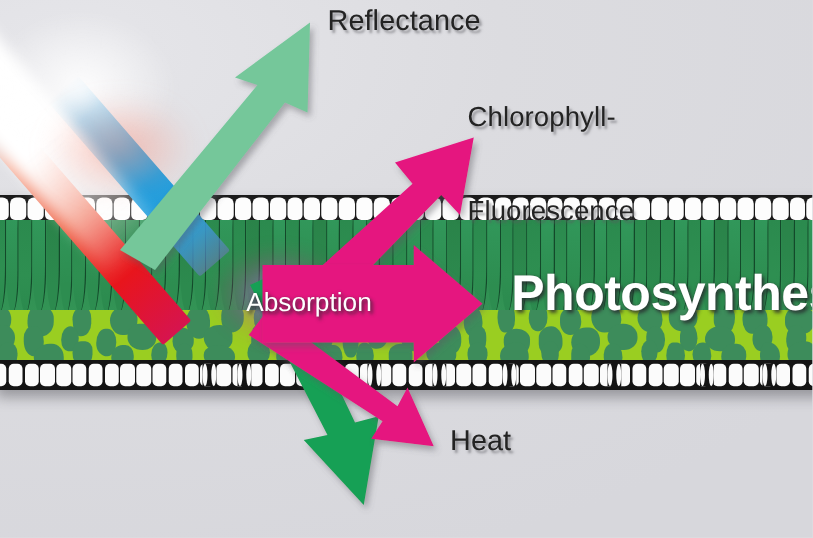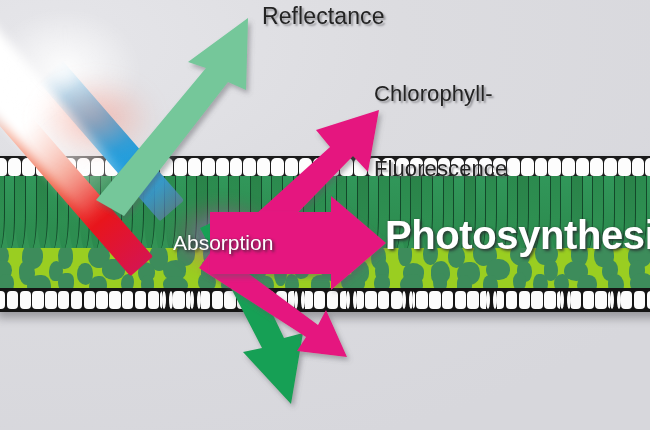--- a/index.html
+++ b/index.html
@@ -19,20 +19,21 @@
     position:absolute;
     color:#232323;
     white-space:pre;
     line-height:1.06;
     text-shadow:2px 2px 2px rgba(90,90,95,.55);
     letter-spacing:.1px;
   }
   .lbl-white{
     position:absolute;color:#ffffff;white-space:pre;line-height:1.02;
     text-shadow:2px 2px 3px rgba(40,40,45,.75), 0 0 2px rgba(60,60,60,.5);
+    margin-left:24px;
   }
 
   
   #leaf{
     position:absolute;left:-6px;top:156px;width:664px;height:158px;
     filter:drop-shadow(3px 6px 5px rgba(70,70,78,.45));
   }
   .leaf-layer{position:absolute;left:0;width:100%;}
 
   
@@ -434,15 +435,16 @@
 
   <div class="lbl" style="left:374px;top:82px;font-size:22px;">Chlorophyll-</div>
 
   <div class="lbl" style="left:262px;top:4px;font-size:23px;">Reflectance</div>
   <div class="lbl" style="left:374px;top:109px;font-size:22px;margin-top:48px;">Fluorescence</div>
 
   <div class="lbl-white" style="left:173px;top:232px;font-size:21px;">Absorption</div>
 
   <div class="lbl-white" style="left:385px;top:215px;font-size:40px;font-weight:600;letter-spacing:-.4px;">Photosynthesis</div>
 
+  <div class="lbl" style="left:360px;top:340px;font-size:23px;">Heat</div>
 
 
 </div>
 
 </body></html>

